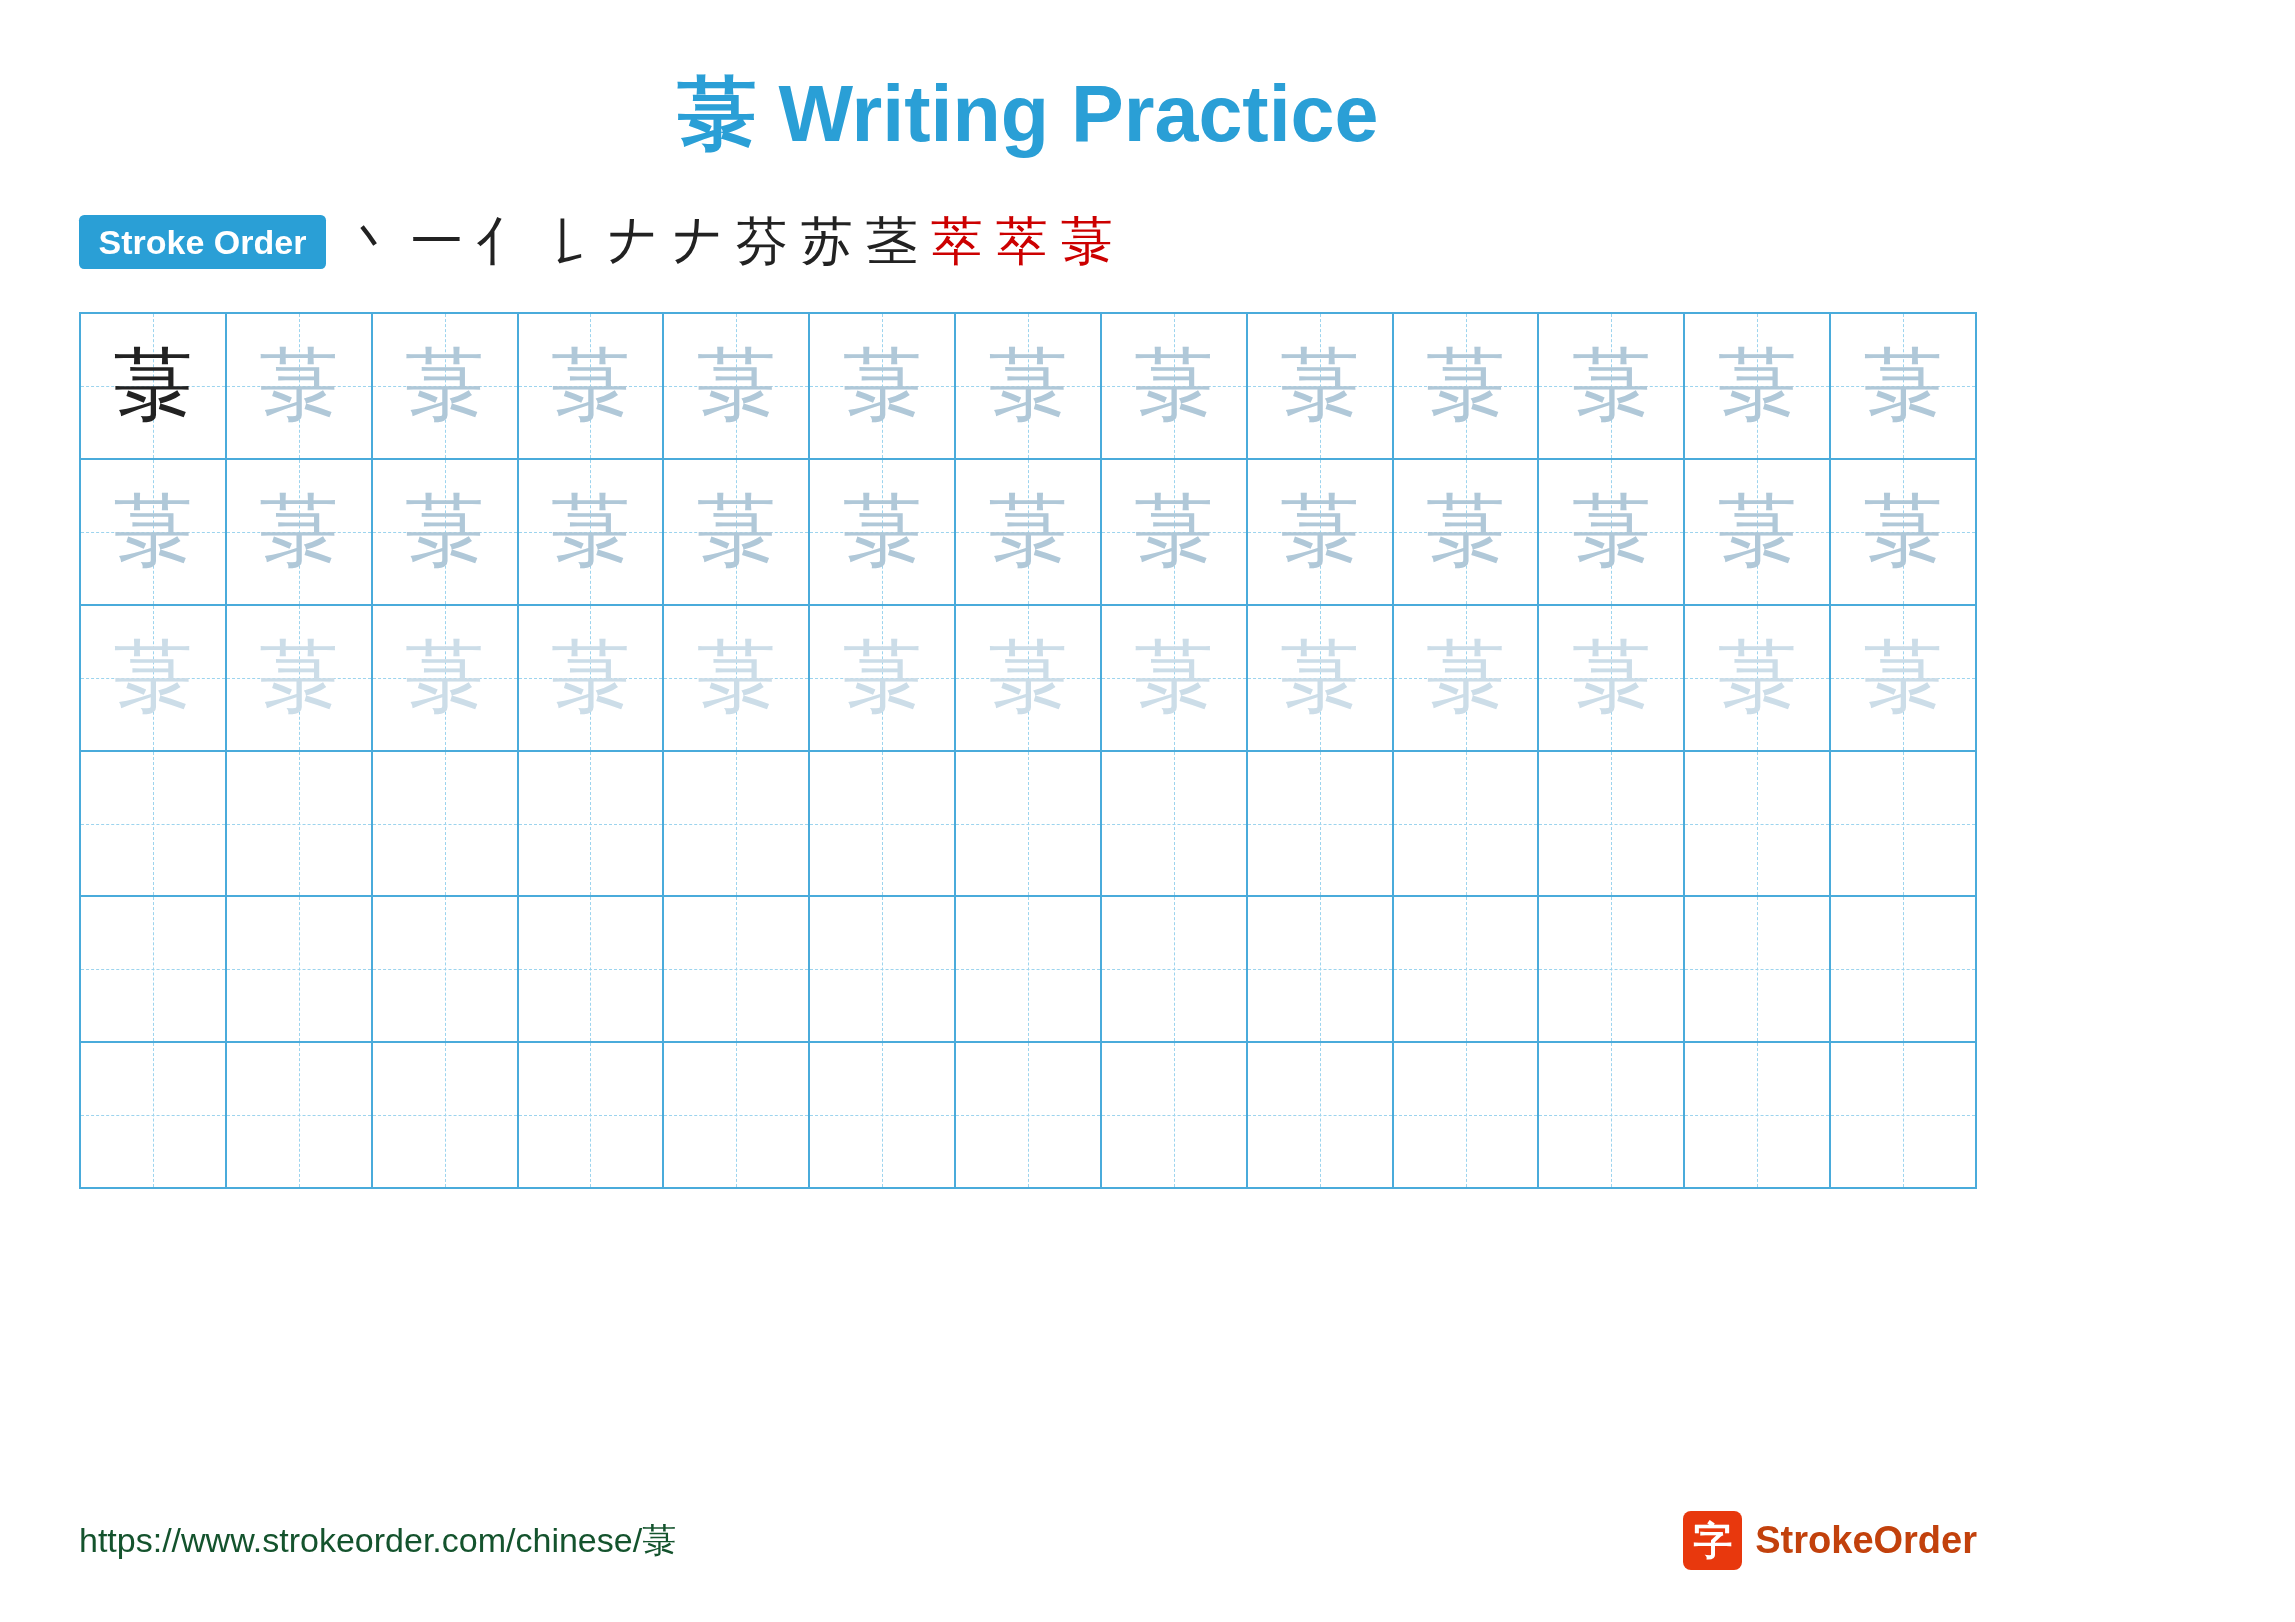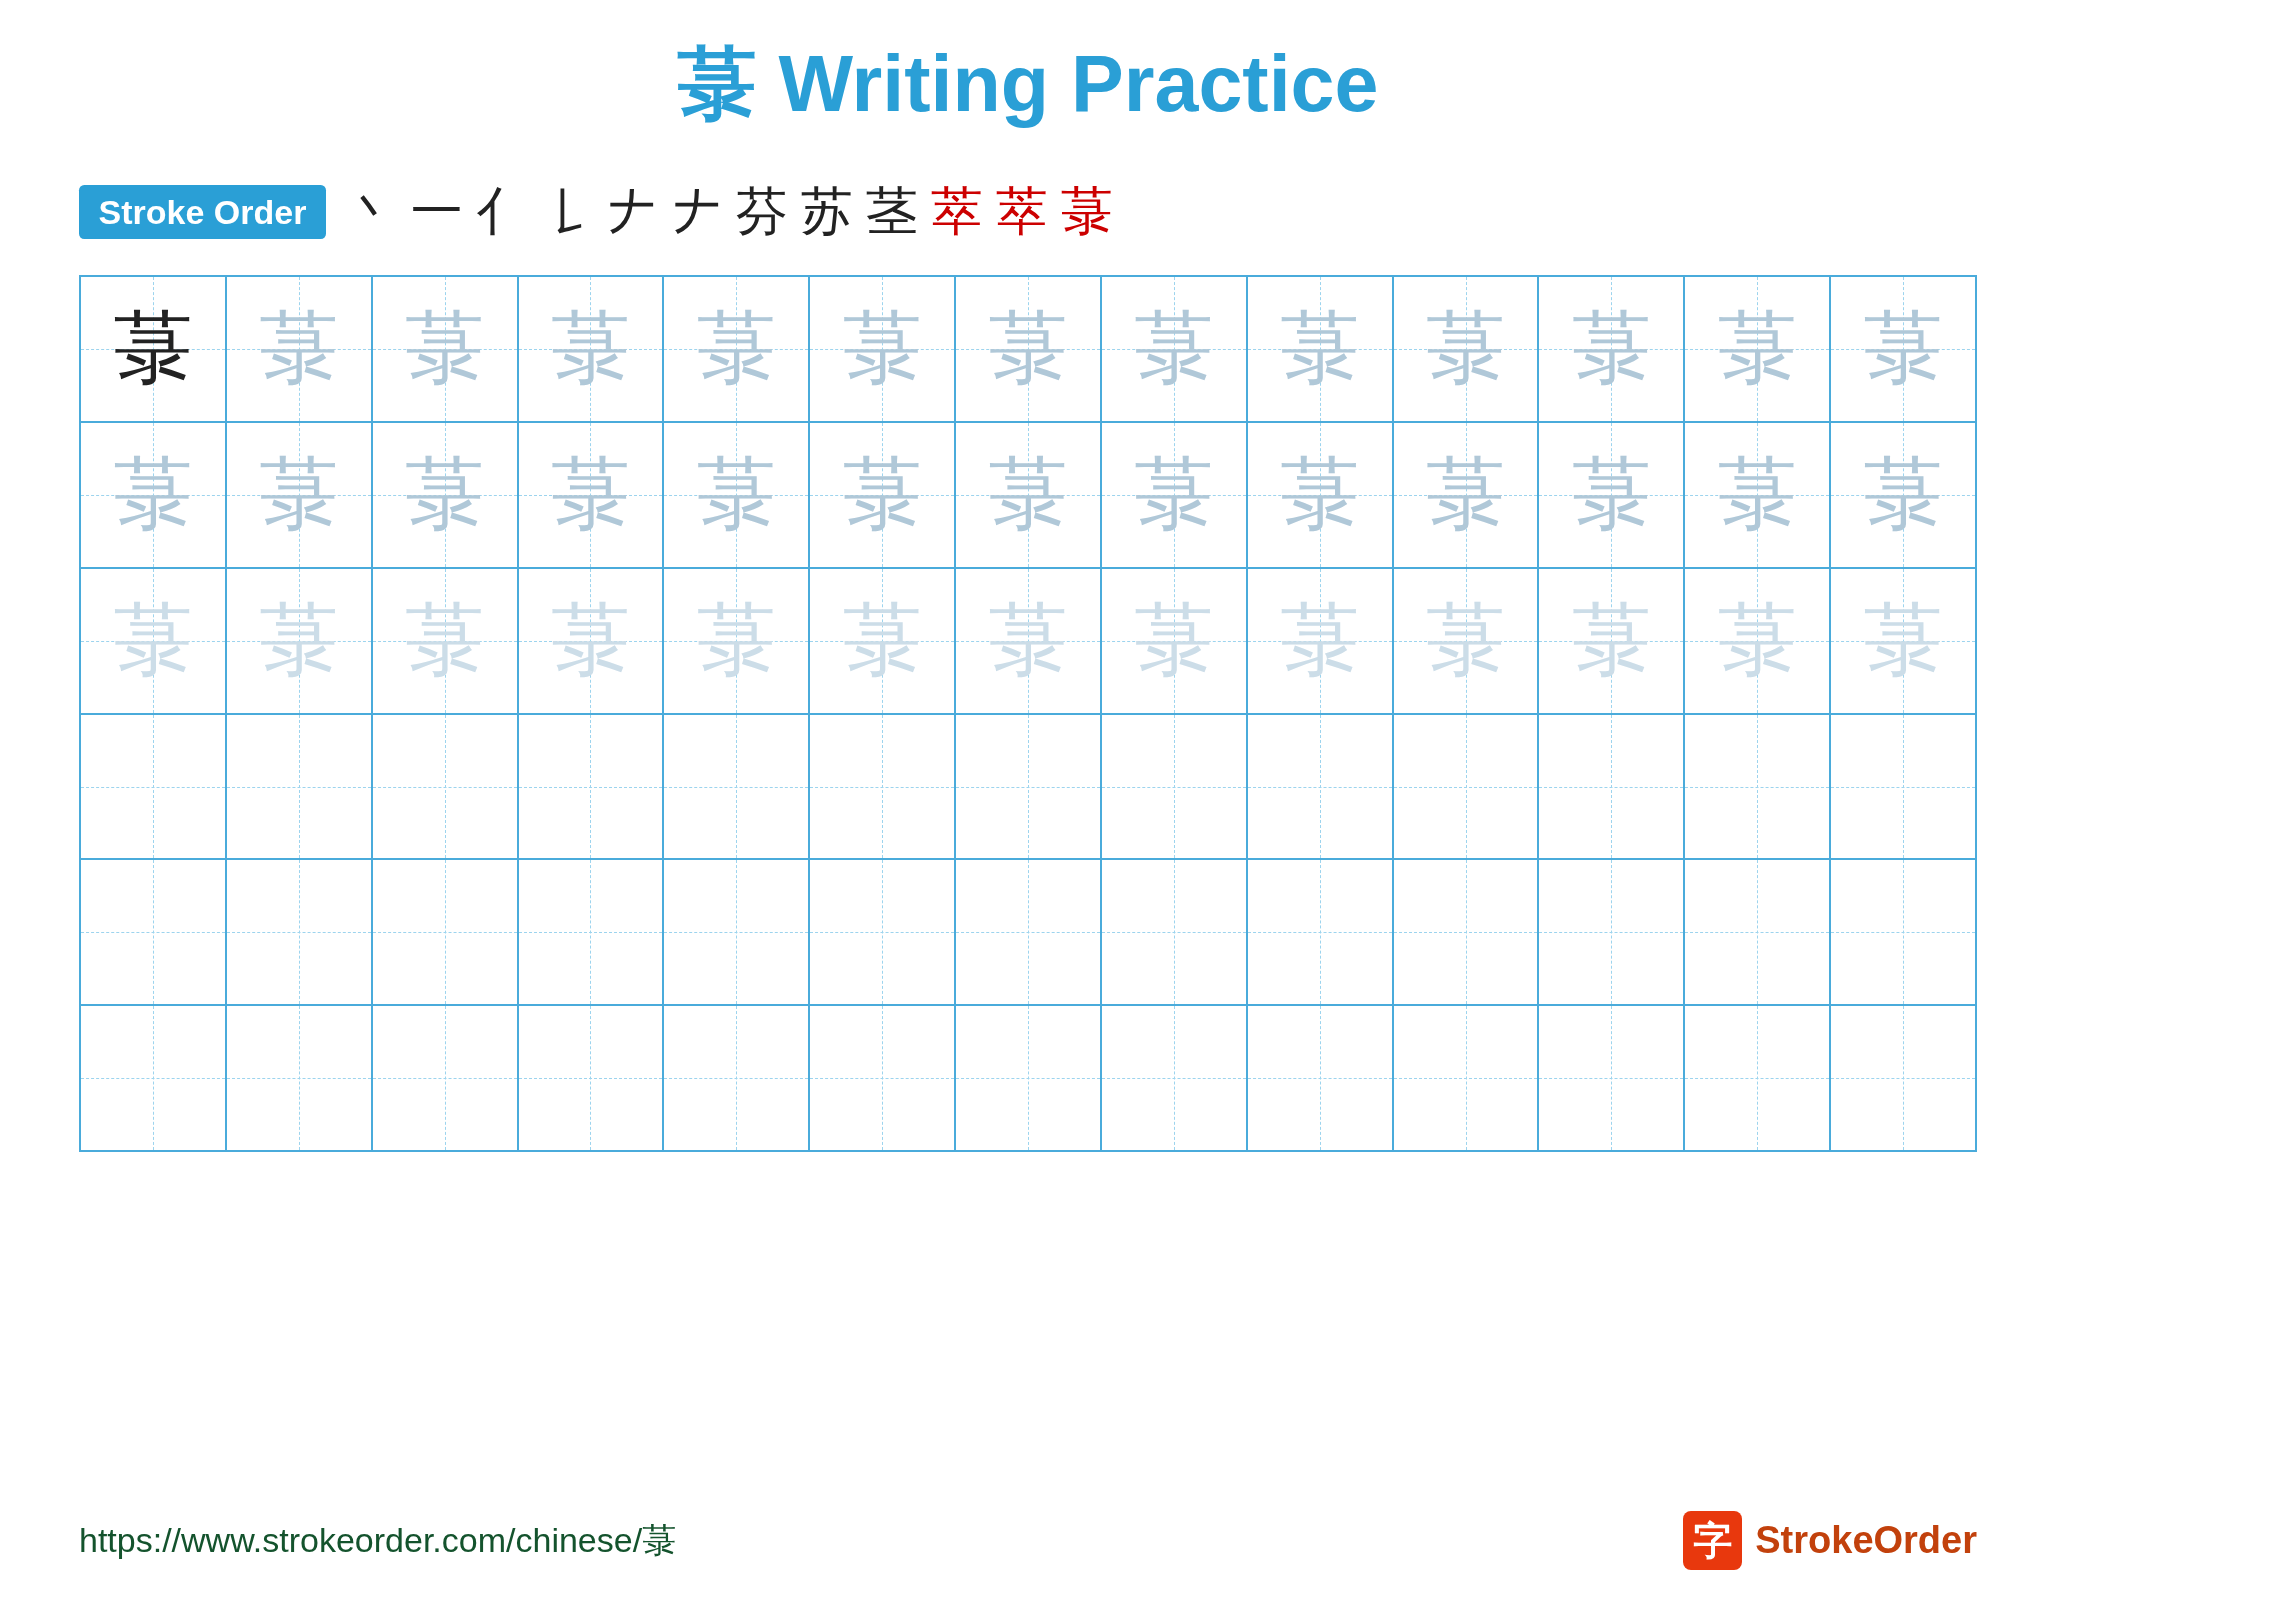--- a/index.html
+++ b/index.html
@@ -10,36 +10,36 @@
       height: 1622px;
       position: relative;
       overflow: hidden;
     }
 
     .page {
       width: 2056px;
       height: 1622px;
       background: #fff;
       position: relative;
-      padding: 32px 79px;
+      padding: 62px 79px;
     }
 
     .title {
       text-align: center;
       font-size: 79px;
       font-weight: bold;
       color: #2a9fd6;
       margin-bottom: 39px;
       font-family: Arial, sans-serif;
     }
 
     .stroke-order-row {
       display: flex;
       align-items: center;
-      margin-bottom: 28px;
+      margin-bottom: 35px;
       gap: 19.6px;
     }
 
     .stroke-order-badge {
       background: #2a9fd6;
       color: white;
       font-size: 34px;
       font-weight: bold;
       padding: 7.9px 19.6px;
       border-radius: 5.2px;

